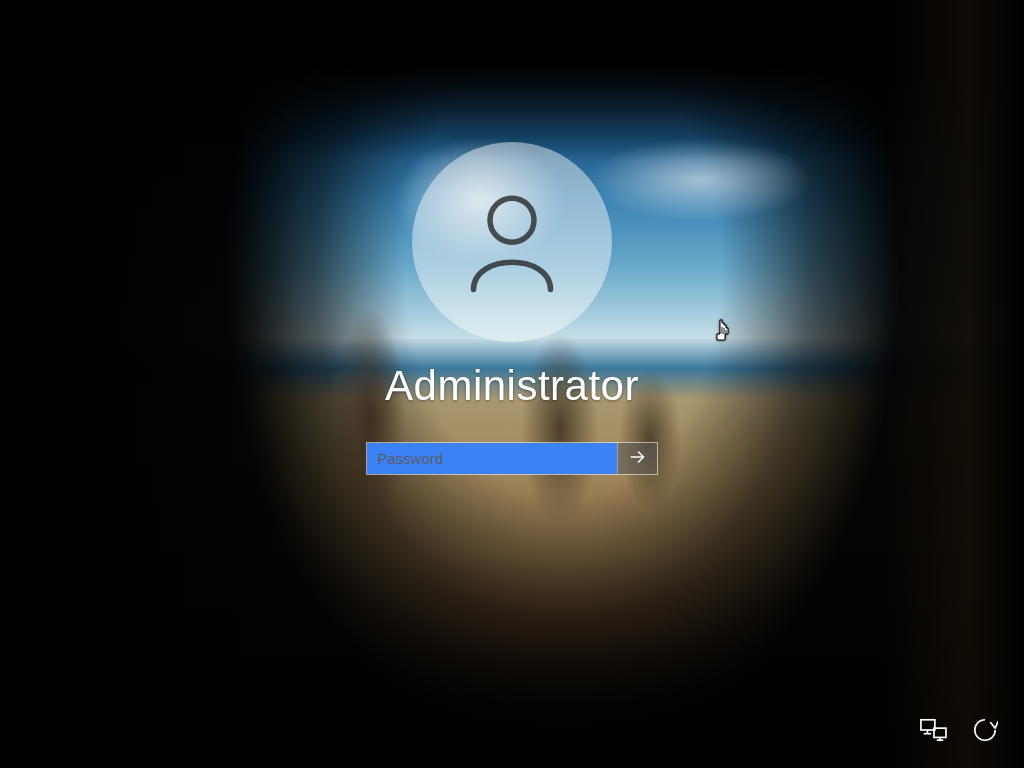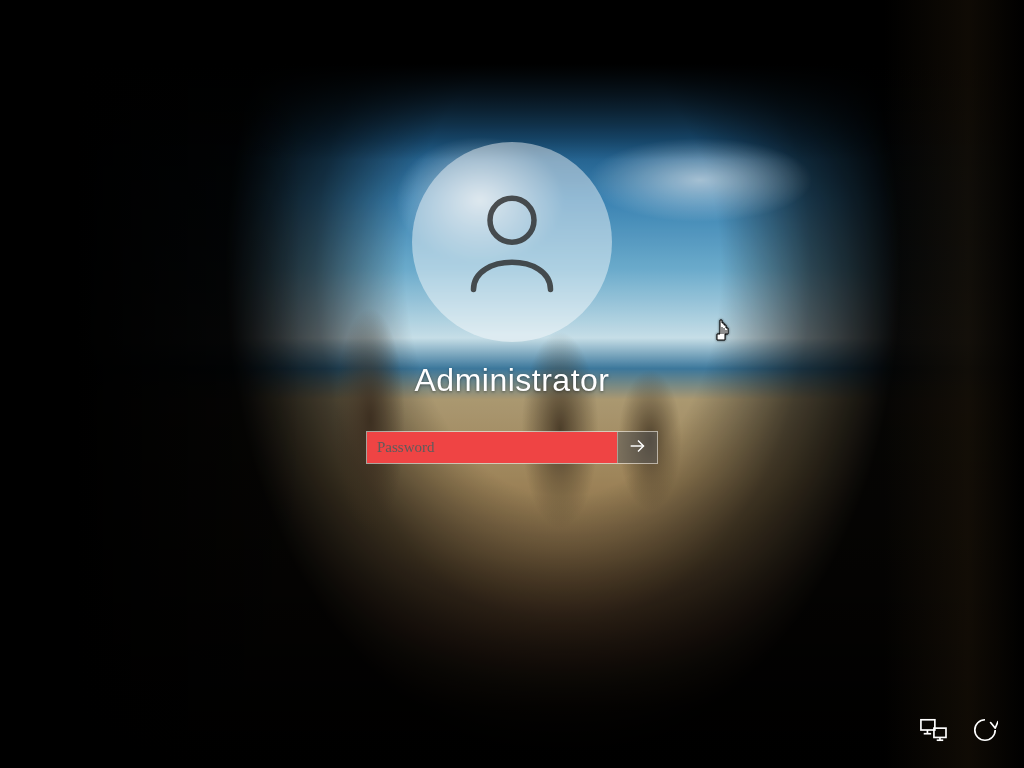--- a/index.html
+++ b/index.html
@@ -91,41 +91,41 @@
       height: 110px;
       stroke: rgba(40,40,40,0.8);
       fill: none;
       stroke-width: 5;
       stroke-linecap: round;
     }
 
     .username {
       margin-top: 20px;
       color: #ffffff;
-      font-size: 32px;
+      font-size: 42px;
       font-weight: 300;
       letter-spacing: 0.5px;
       text-shadow: 0 1px 3px rgba(0,0,0,0.4);
     }
 
     .password-row {
       margin-top: 32px;
       display: flex;
       align-items: stretch;
       height: 33px;
       border: 1px solid rgba(255,255,255,0.55);
     }
     .password-input {
       width: 250px;
-      background: #ef4444;
+      background: #3b82f6;
       border: none;
       outline: none;
       padding: 0 10px;
       font-size: 15px;
-      font-family: Liberation Serif, serif;
+      font-family: Liberation Sans, sans-serif;
       color: #333;
     }
     .password-input::placeholder {
       color: #5c5c5c;
     }
     .submit-button {
       width: 40px;
       background: rgba(90,90,90,0.55);
       border: none;
       border-left: 1px solid rgba(255,255,255,0.35);

